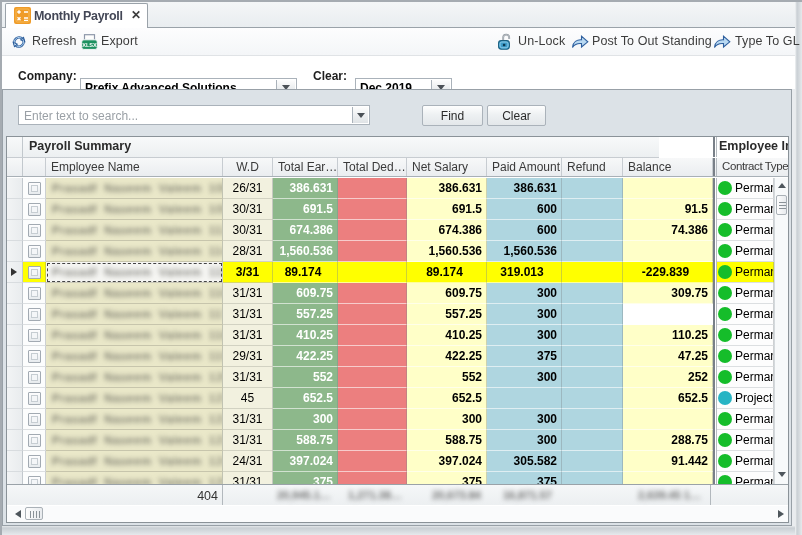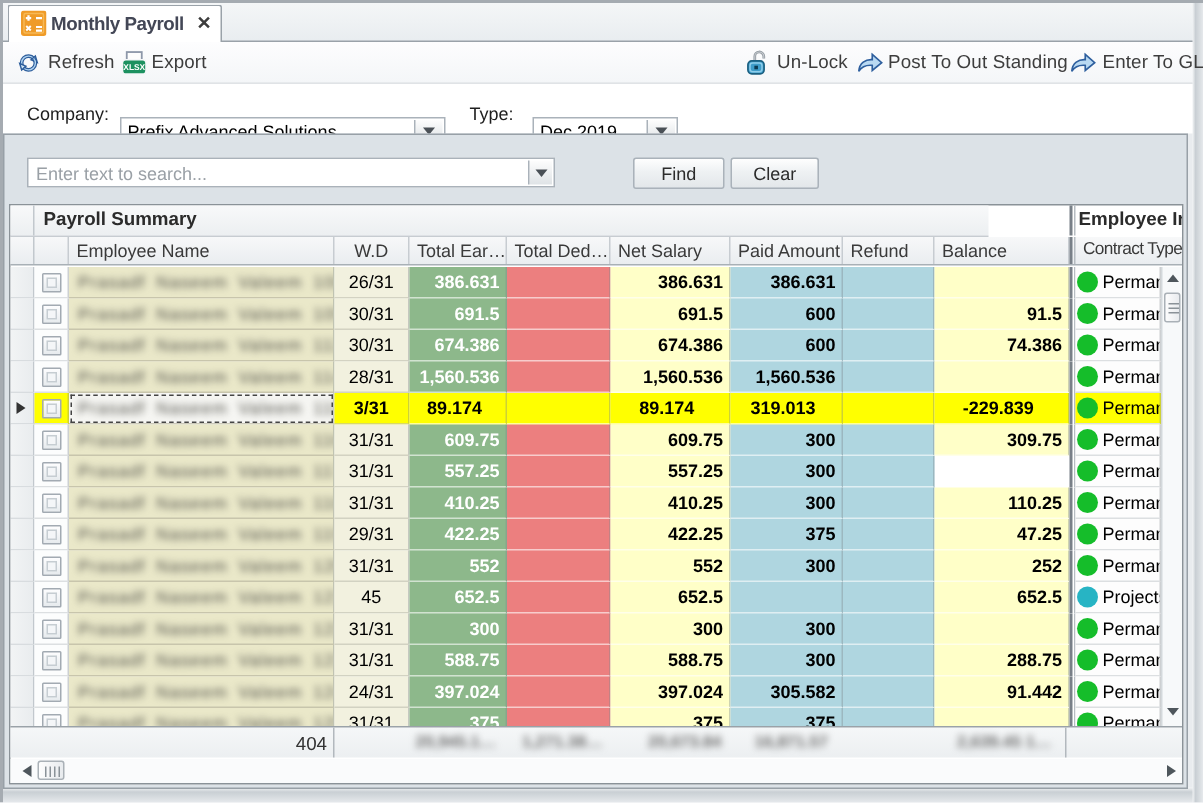--- a/index.html
+++ b/index.html
@@ -22,21 +22,21 @@
   border:1px solid #9aa2a9; border-bottom:none; border-radius:2px 2px 0 0; z-index:5; }
 #tabtitle { left:28px; top:5px; font-size:12.5px; font-weight:bold; color:#434756; letter-spacing:-0.3px; white-space:nowrap; }
 #tabx { left:125px; top:4px; font-size:12px; font-weight:bold; color:#3c3c3c; }
 
 
 #toolbar { left:2px; top:28px; width:793px; height:28px;
   background:linear-gradient(180deg,#fdfdfe,#f4f6f8); border-bottom:1px solid #e0e3e6; }
 .tbtext { font-size:12.5px; color:#3d3d3d; top:6px; white-space:nowrap; letter-spacing:0.1px; }
 
 
-#filterrow { left:2px; top:56px; width:793px; height:33px; background:#fff; }
+#filterrow { left:2px; top:56px; width:793px; height:33px; background:#fff;font-weight:bold; }
 .lbl { font-size:12px; color:#1e1e1e; }
 .combo { background:#fff; border:1px solid #aab2ba; height:18px;margin-top:12px; }
 .combotext { font-size:12px; color:#000; padding:2px 0 0 4px; white-space:nowrap; overflow:hidden; }
 .dropbtn { position:absolute; right:1px; top:1px; bottom:1px; width:19px;
   background:linear-gradient(180deg,#fdfdfd,#dfe3e6); border-left:1px solid #aab2ba; }
 .darr { position:absolute; left:50%; top:50%; margin:-2px 0 0 -4px; width:0; height:0;
   border-left:4px solid transparent; border-right:4px solid transparent; border-top:5px solid #4a5056; }
 
 
 #panel { left:2px; top:89px; width:790px; height:437px; background:#dce2e7; border:1px solid #98a0a7; }
@@ -156,32 +156,32 @@
     <rect x="5.9" y="10.8" width="2.4" height="2.4" fill="#0b3a52"></rect>
   </svg>
   <div class="abs tbtext" style="left:516px">Un-Lock</div>
   <svg class="abs" style="left:569px;top:7px" width="18" height="14" viewBox="0 0 18 14">
     <path d="M1.5 12.5 C2 7 6 4.5 10.5 4.8 L10.5 1.2 L16.8 6.8 L10.5 12 L10.5 8.6 C6.5 8.2 3.5 9.5 1.5 12.5 Z" fill="#b9d9f2" stroke="#2e5f9e" stroke-width="1.1"></path>
   </svg>
   <div class="abs tbtext" style="left:590px">Post To Out Standing</div>
   <svg class="abs" style="left:711px;top:7px" width="18" height="14" viewBox="0 0 18 14">
     <path d="M1.5 12.5 C2 7 6 4.5 10.5 4.8 L10.5 1.2 L16.8 6.8 L10.5 12 L10.5 8.6 C6.5 8.2 3.5 9.5 1.5 12.5 Z" fill="#b9d9f2" stroke="#2e5f9e" stroke-width="1.1"></path>
   </svg>
-  <div class="abs tbtext" style="left:733px">Enter To GL</div>
+  <div class="abs tbtext" style="left:733px">Type To GL</div>
 </div>
 
 <div class="abs" id="filterrow">
   <div class="abs lbl" style="left:16px;top:13px">Company:</div>
   <div class="abs combo" style="left:78px;top:10px;width:217px">
     <div class="combotext">Prefix Advanced Solutions</div>
     <div class="dropbtn">
         <div class="darr"></div>
       </div>
   </div>
-  <div class="abs lbl" style="left:311px;top:13px">Type:</div>
+  <div class="abs lbl" style="left:311px;top:13px">Clear:</div>
   <div class="abs combo" style="left:353px;top:10px;width:97px">
     <div class="combotext">Dec,2019</div>
     <div class="dropbtn">
         <div class="darr"></div>
       </div>
   </div>
 </div>
 
 <div class="abs" id="panel"></div>
 

